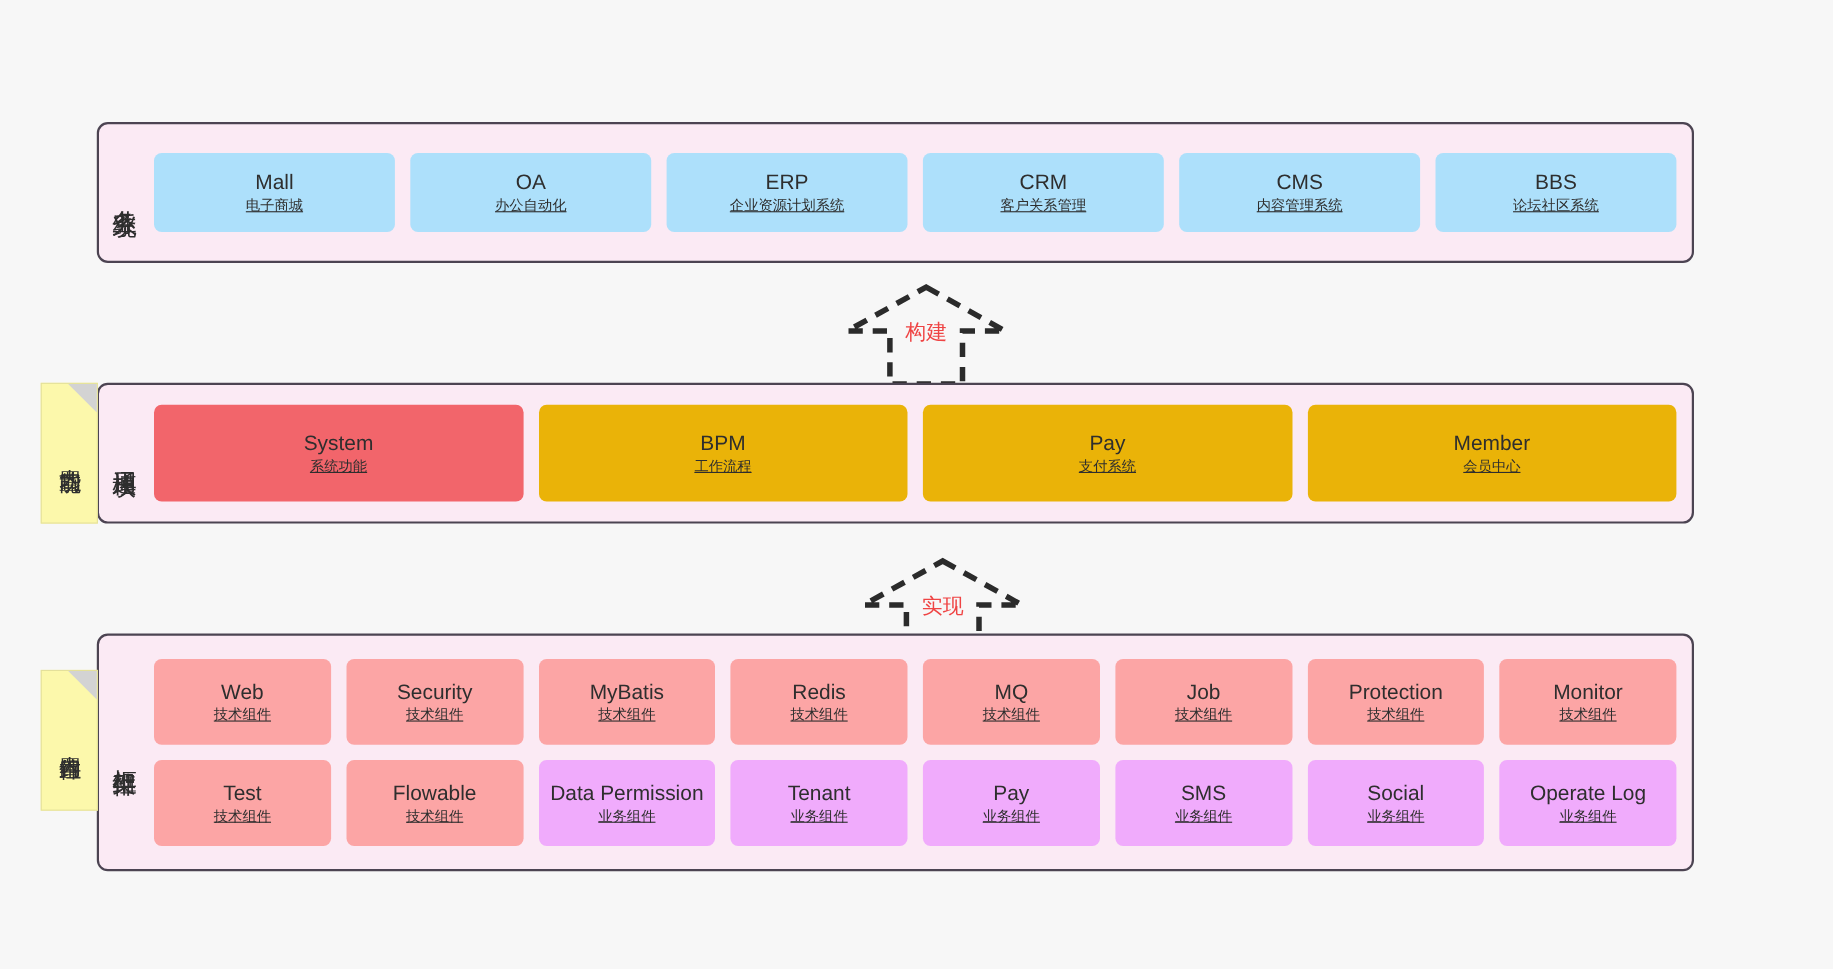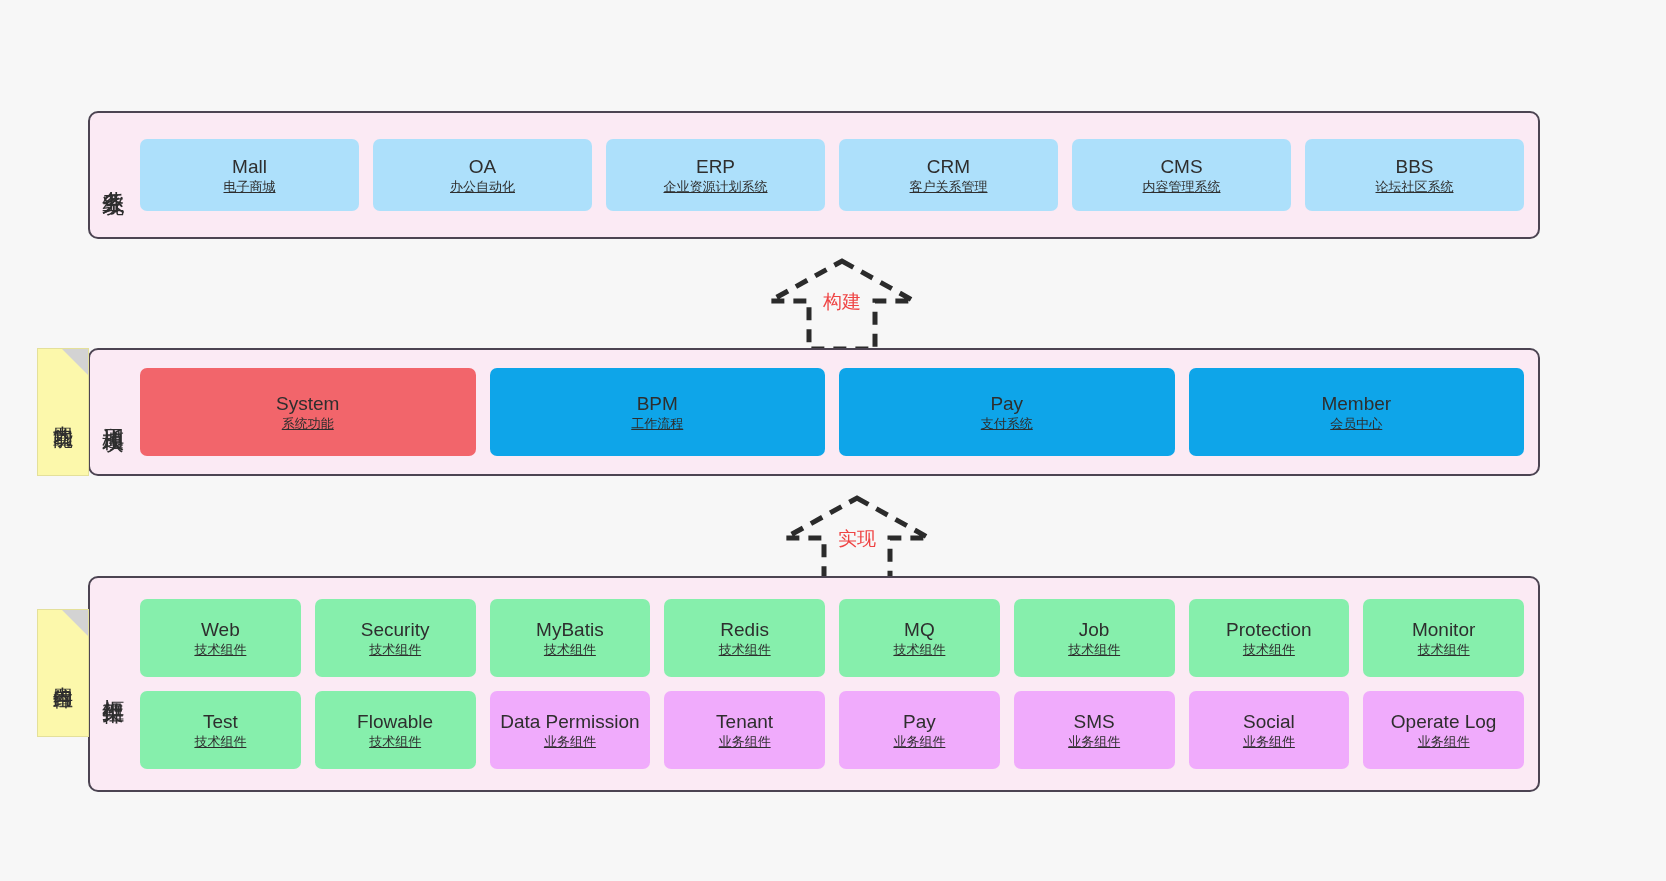--- a/index.html
+++ b/index.html
@@ -76,22 +76,22 @@
     line-height: 1.26;
     box-sizing: border-box;
     padding: 4px 2px;
   }
   .card .t1 { font-size: 19px; }
   .card .t2 { font-size: 13px; text-decoration: underline; }
 
   
   .c-blue        { background: #ade0fb; }
   .c-red         { background: #f2656b; }
-  .c-pink        { background: #0ea5e9; }
-  .c-green       { background: #86efac; }
+  .c-pink        { background: #eab308; }
+  .c-green       { background: #fca5a5; }
   .c-green-light { background: #f0abfc; }
 
   
   #layer-business { left: 88px;  top: 111px; width: 1452px; height: 128px; }
   #layer-common   { left: 88px;  top: 348px; width: 1452px; height: 128px; }
   #layer-frame    { left: 88px;  top: 576px; width: 1452px; height: 216px; }
 
   #layer-business .card { height: 72px; }
   #layer-common   .card { height: 88px; }
   #layer-frame    .card { height: 78px; }
@@ -133,21 +133,21 @@
   .arrow-wrap svg { display: block; }
   .arrow-label {
     position: absolute;
     left: 0; right: 0;
     top: 36px;
     text-align: center;
     font-size: 19px;
     color: #ef4444;
   }
   #arrow-build     { left: 742px; top: 253px; }
-  #arrow-implement { left: 757px; top: 490px; }
+  #arrow-implement { left: 757px; top: 502px; }
 </style>
 </head>
 <body>
 
 <div class="layer" id="layer-business">
   <div class="layer-label">业务系统</div>
   <div class="cards">
     <div class="card c-blue">
       <span class="t1">Mall</span>
       <span class="t2">电子商城</span>

